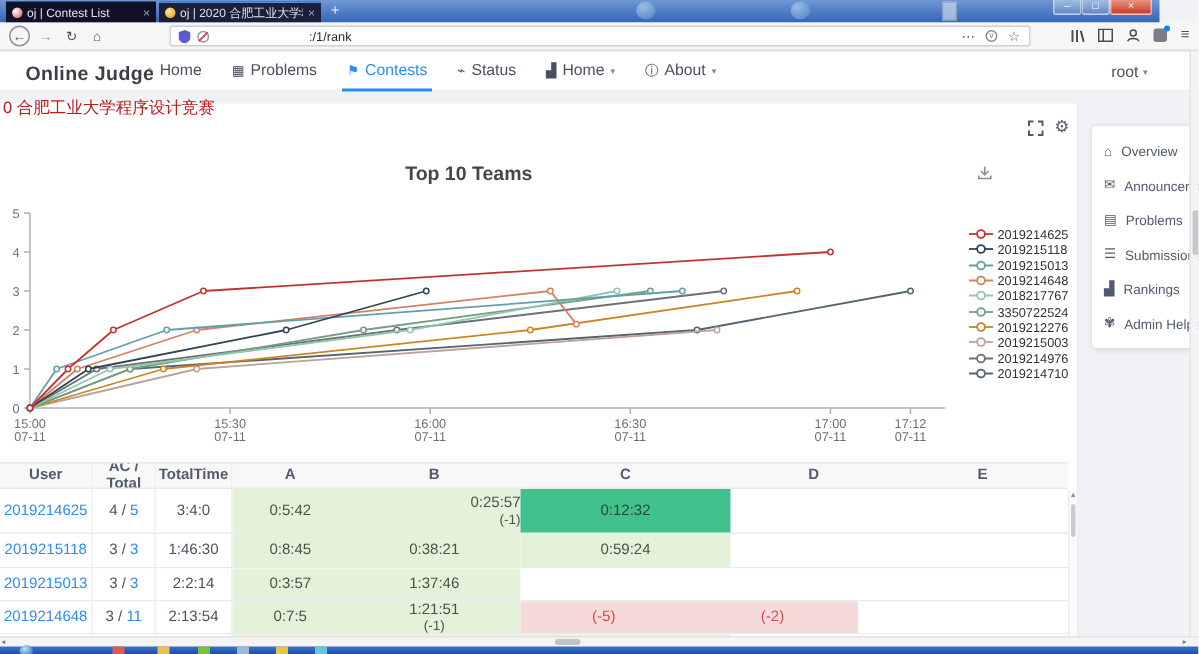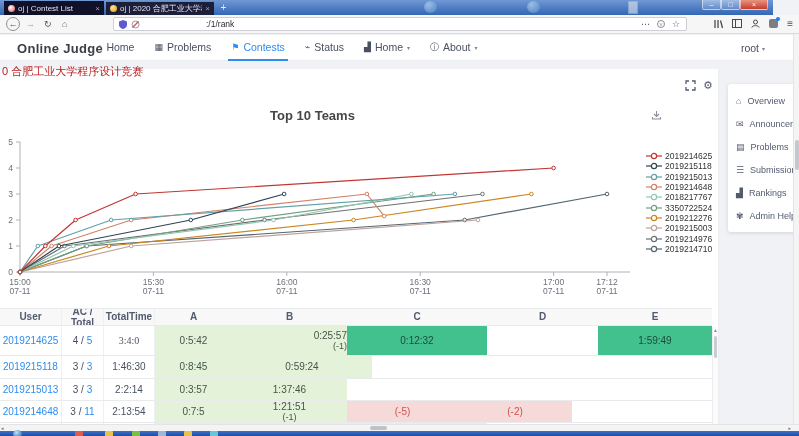--- a/index.html
+++ b/index.html
@@ -381,46 +381,46 @@
       <div class="cell" style="width: 111px; height: 100%;">D</div>
       <div class="cell" style="width: 114px; height: 100%;">E</div>
     </div>
     <div class="tr" style="height: 30px;">
       <div class="cell b3" style="width: 62px;">
         <span class="link">2019214625</span>
       </div>
       <div class="cell b3" style="width: 42px;">
         <span>4 / <span class="blue">5</span></span>
       </div>
-      <div class="cell b3" style="width: 51px; font-family: Liberation Serif, serif;">3:4:0</div>
+      <div class="cell b3" style="width: 51px;">3:4:0</div>
       <div class="cell ac" style="width: 77px;">
         <span>0:5:42</span>
       </div>
       <div class="cell ac" style="width: 115px; align-items: flex-end;">
         <span>0:25:57</span>
         <span class="sub">(-1)</span>
       </div>
       <div class="cell first" style="width: 140px;">
         <span>0:12:32</span>
       </div>
       <div class="cell" style="width: 111px;"></div>
-      <div class="cell first" style="width: 114px;">
-        <span>1:59:49</span>
-      </div>
     </div>
     <div class="tr" style="height: 23px;">
       <div class="cell b3" style="width: 62px;">
         <span class="link">2019215118</span>
       </div>
       <div class="cell b3" style="width: 42px;">
         <span>3 / <span class="blue">3</span></span>
       </div>
       <div class="cell b3" style="width: 51px;">1:46:30</div>
       <div class="cell ac" style="width: 77px;">
         <span>0:8:45</span>
+      </div>
+      <div class="cell ac" style="width: 115px;">
+        <span>0:38:21</span>
       </div>
       <div class="cell ac" style="width: 140px;">
         <span>0:59:24</span>
       </div>
       <div class="cell" style="width: 111px;"></div>
       <div class="cell" style="width: 114px;"></div>
     </div>
     <div class="tr" style="height: 22px;">
       <div class="cell b3" style="width: 62px;">
         <span class="link">2019215013</span>

